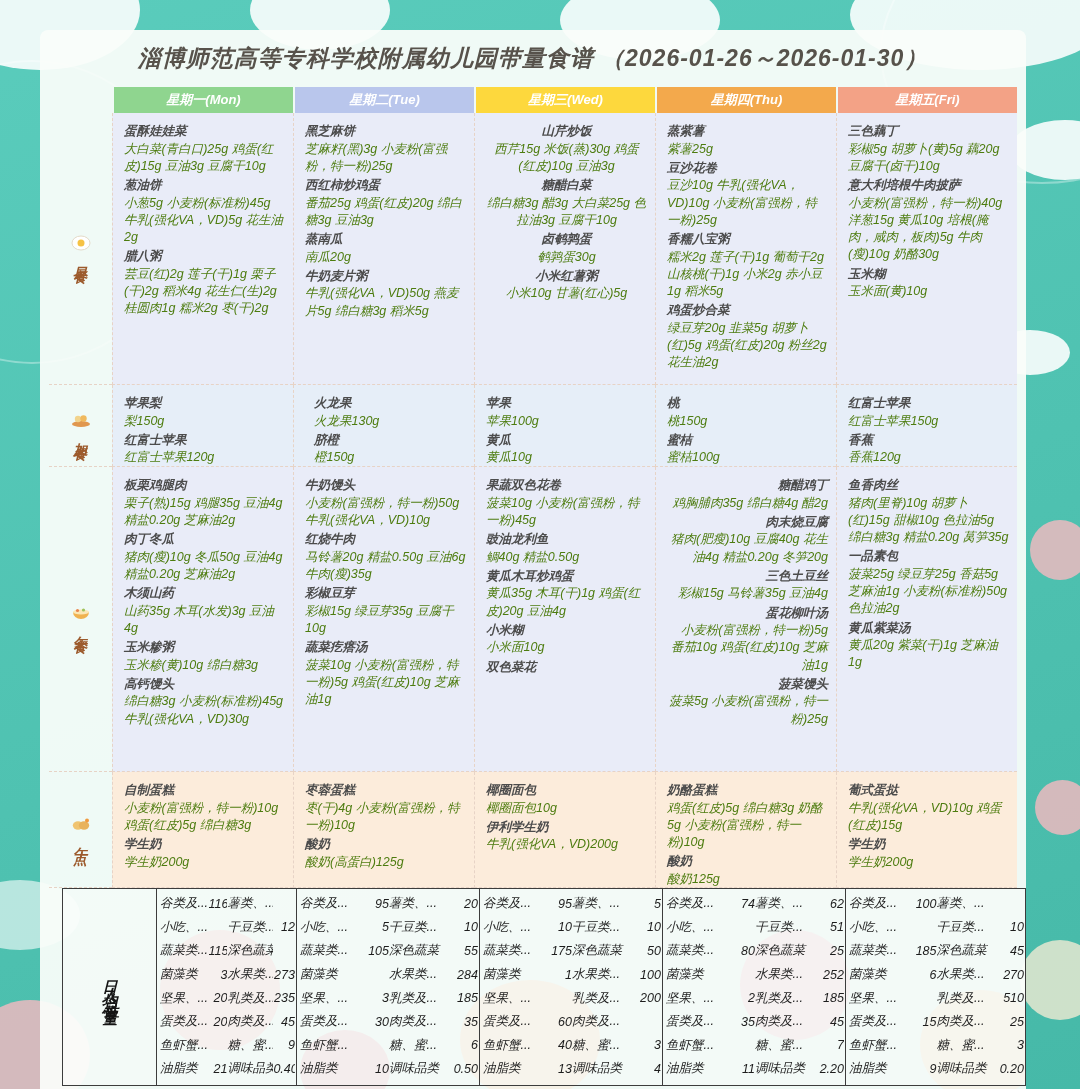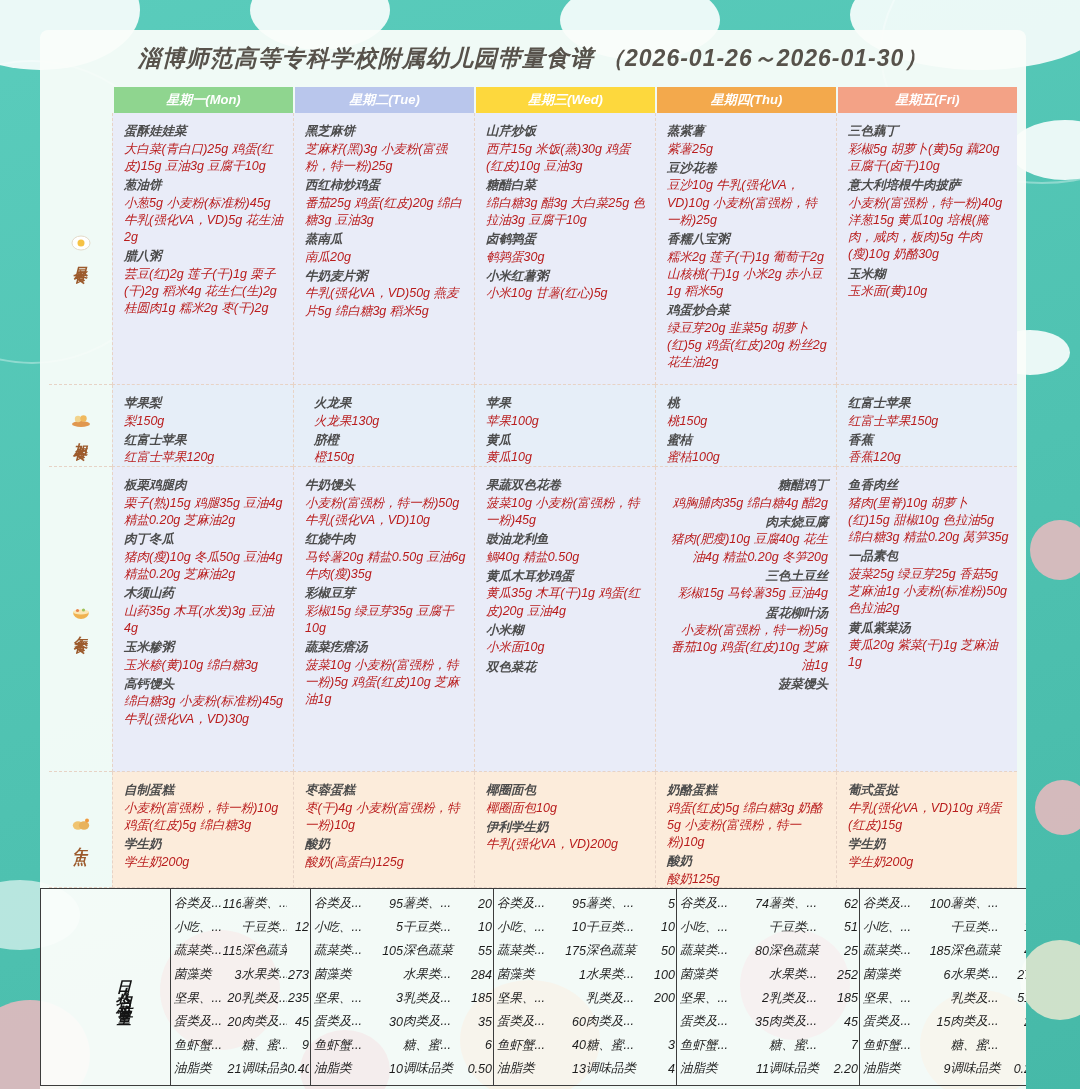--- a/index.html
+++ b/index.html
@@ -48,26 +48,26 @@
     writing-mode:vertical-rl;text-orientation:upright;
     color:#9c5a2c;font-weight:700;font-size:14px;letter-spacing:4px;
   }
   .meal-icon{width:20px;height:16px;}
   .meal-cell{
     padding:8px 8px 4px 11px;
     border-left:1px dashed #e7d3c6;border-bottom:1px dashed #e7d3c6;
     overflow:hidden;
   }
   .dish-name{font-size:12.5px;font-weight:700;color:#4c4c4c;line-height:1.4;margin-top:2px;}
-  .dish-ing{font-size:12.5px;color:#b91c1c;line-height:1.38;}
+  .dish-ing{font-size:12.5px;color:#4d7c0f;line-height:1.38;}
 
   .summary{
-    position:relative;z-index:2;width:962px;height:196px;
+    position:relative;z-index:2;margin-left:22px;width:962px;height:196px;
     display:grid;grid-template-columns:93px 140px 183px 183px 183px 180px;
-    border:1px solid #3c3c3c;background:rgba(255,255,255,.25);padding-left:36px;
+    border:1px solid #3c3c3c;background:rgba(255,255,255,.25);
   }
   .sum-label-cell{display:flex;align-items:center;justify-content:center;}
   .vtext2{
     writing-mode:vertical-rl;text-orientation:upright;
     color:#141414;font-weight:700;font-size:15px;letter-spacing:6px;
   }
   .sum-day{border-left:1px solid #3c3c3c;padding-top:3px;overflow:hidden;}
   .sum-row{display:flex;align-items:center;height:23.6px;padding:0 1px 0 3px;font-size:12.5px;color:#1d1d1d;}
   .sum-cat{flex:0 0 36%;white-space:nowrap;overflow:hidden;}
   .sum-cat.c2{flex:0 0 34%;}
@@ -127,21 +127,21 @@
     <div class="meal-cell" style="background: rgb(233, 236, 248);">
         <div class="dish-name">黑芝麻饼</div>
         <div class="dish-ing">芝麻籽(黑)3g 小麦粉(富强粉，特一粉)25g</div>
         <div class="dish-name">西红柿炒鸡蛋</div>
         <div class="dish-ing">番茄25g 鸡蛋(红皮)20g 绵白糖3g 豆油3g</div>
         <div class="dish-name">蒸南瓜</div>
         <div class="dish-ing">南瓜20g</div>
         <div class="dish-name">牛奶麦片粥</div>
         <div class="dish-ing">牛乳(强化VA，VD)50g 燕麦片5g 绵白糖3g 稻米5g</div>
       </div>
-    <div class="meal-cell" style="background: rgb(233, 236, 248);">
+    <div class="meal-cell" style="background: rgb(233, 236, 248); text-align: center;">
         <div class="dish-name">山芹炒饭</div>
         <div class="dish-ing">西芹15g 米饭(蒸)30g 鸡蛋(红皮)10g 豆油3g</div>
         <div class="dish-name">糖醋白菜</div>
         <div class="dish-ing">绵白糖3g 醋3g 大白菜25g 色拉油3g 豆腐干10g</div>
         <div class="dish-name">卤鹌鹑蛋</div>
         <div class="dish-ing">鹌鹑蛋30g</div>
         <div class="dish-name">小米红薯粥</div>
         <div class="dish-ing">小米10g 甘薯(红心)5g</div>
       </div>
     <div class="meal-cell" style="background: rgb(233, 236, 248);">
@@ -247,20 +247,21 @@
     <div class="meal-cell" style="background: rgb(233, 236, 248); text-align: right;">
         <div class="dish-name">糖醋鸡丁</div>
         <div class="dish-ing">鸡胸脯肉35g 绵白糖4g 醋2g</div>
         <div class="dish-name">肉末烧豆腐</div>
         <div class="dish-ing">猪肉(肥瘦)10g 豆腐40g 花生油4g 精盐0.20g 冬笋20g</div>
         <div class="dish-name">三色土豆丝</div>
         <div class="dish-ing">彩椒15g 马铃薯35g 豆油4g</div>
         <div class="dish-name">蛋花柳叶汤</div>
         <div class="dish-ing">小麦粉(富强粉，特一粉)5g 番茄10g 鸡蛋(红皮)10g 芝麻油1g</div>
         <div class="dish-name">菠菜馒头</div>
+        <div class="dish-ing">菠菜5g 小麦粉(富强粉，特一粉)25g</div>
       </div>
     <div class="meal-cell" style="background: rgb(233, 236, 248);">
         <div class="dish-name">鱼香肉丝</div>
         <div class="dish-ing">猪肉(里脊)10g 胡萝卜(红)15g 甜椒10g 色拉油5g 绵白糖3g 精盐0.20g 莴笋35g</div>
         <div class="dish-name">一品素包</div>
         <div class="dish-ing">菠菜25g 绿豆芽25g 香菇5g 芝麻油1g 小麦粉(标准粉)50g 色拉油2g</div>
         <div class="dish-name">黄瓜紫菜汤</div>
         <div class="dish-ing">黄瓜20g 紫菜(干)1g 芝麻油1g</div>
       </div>
 

